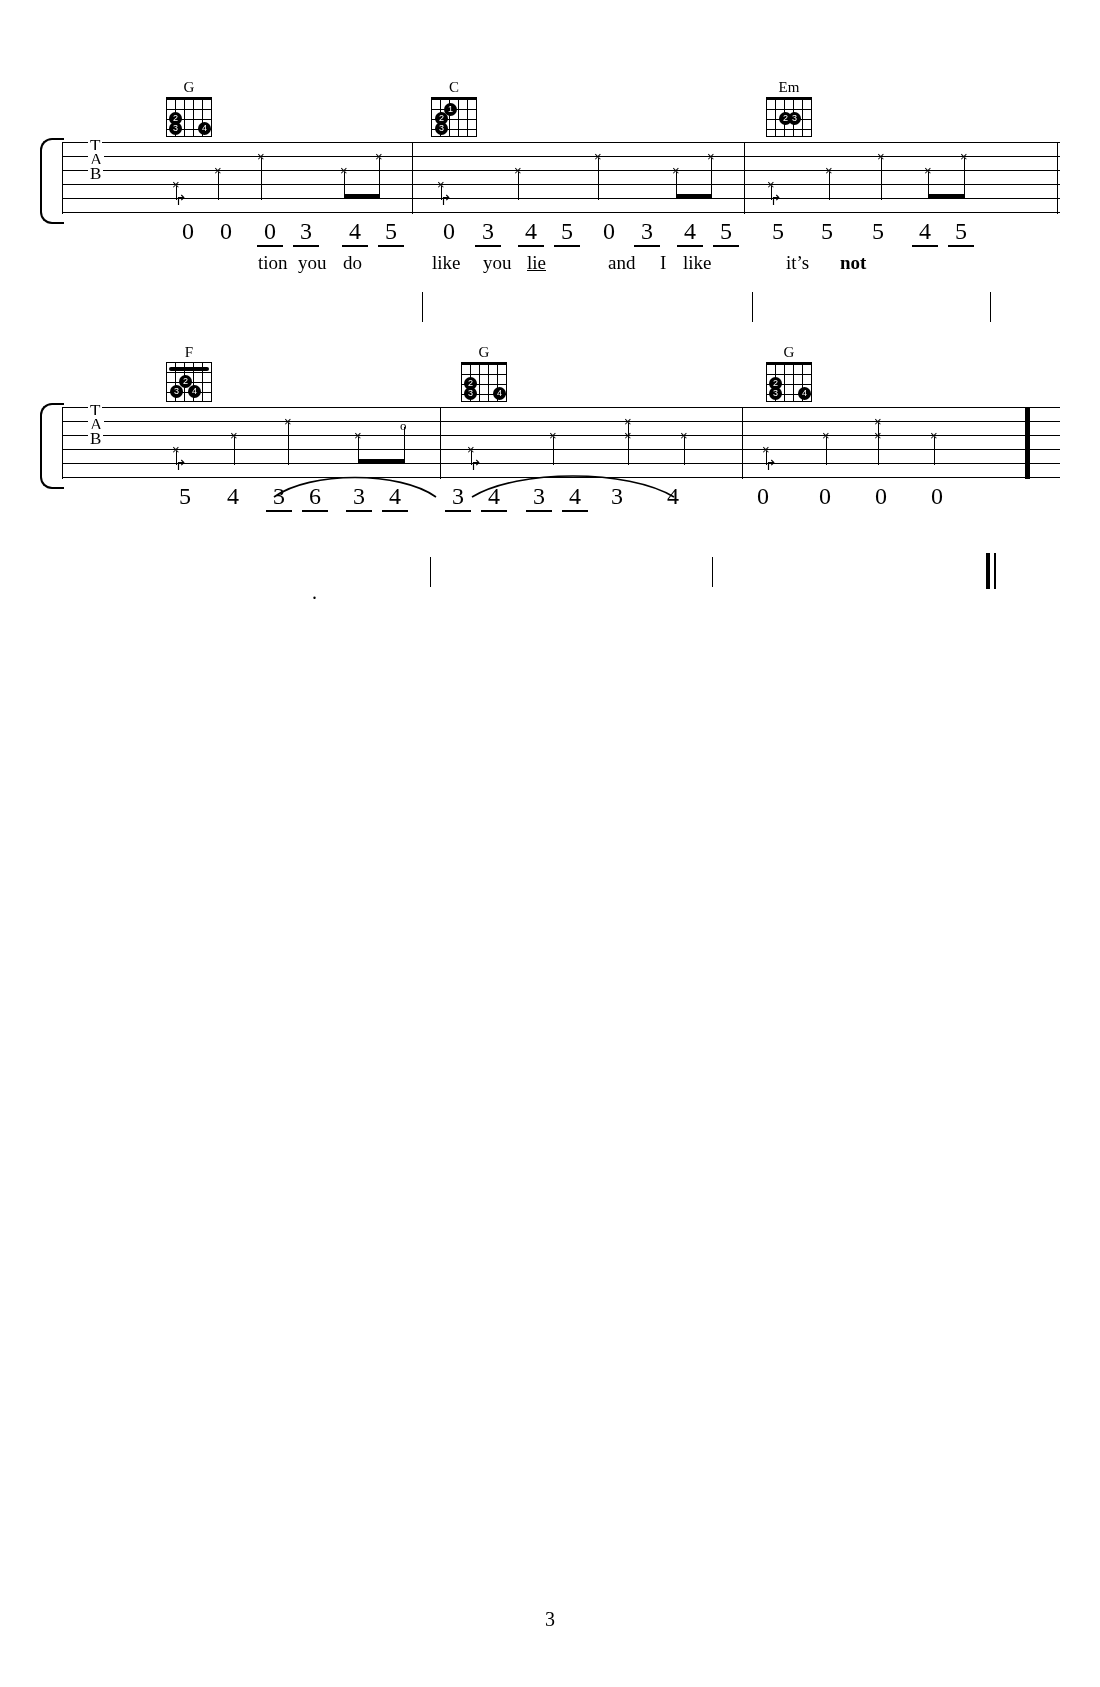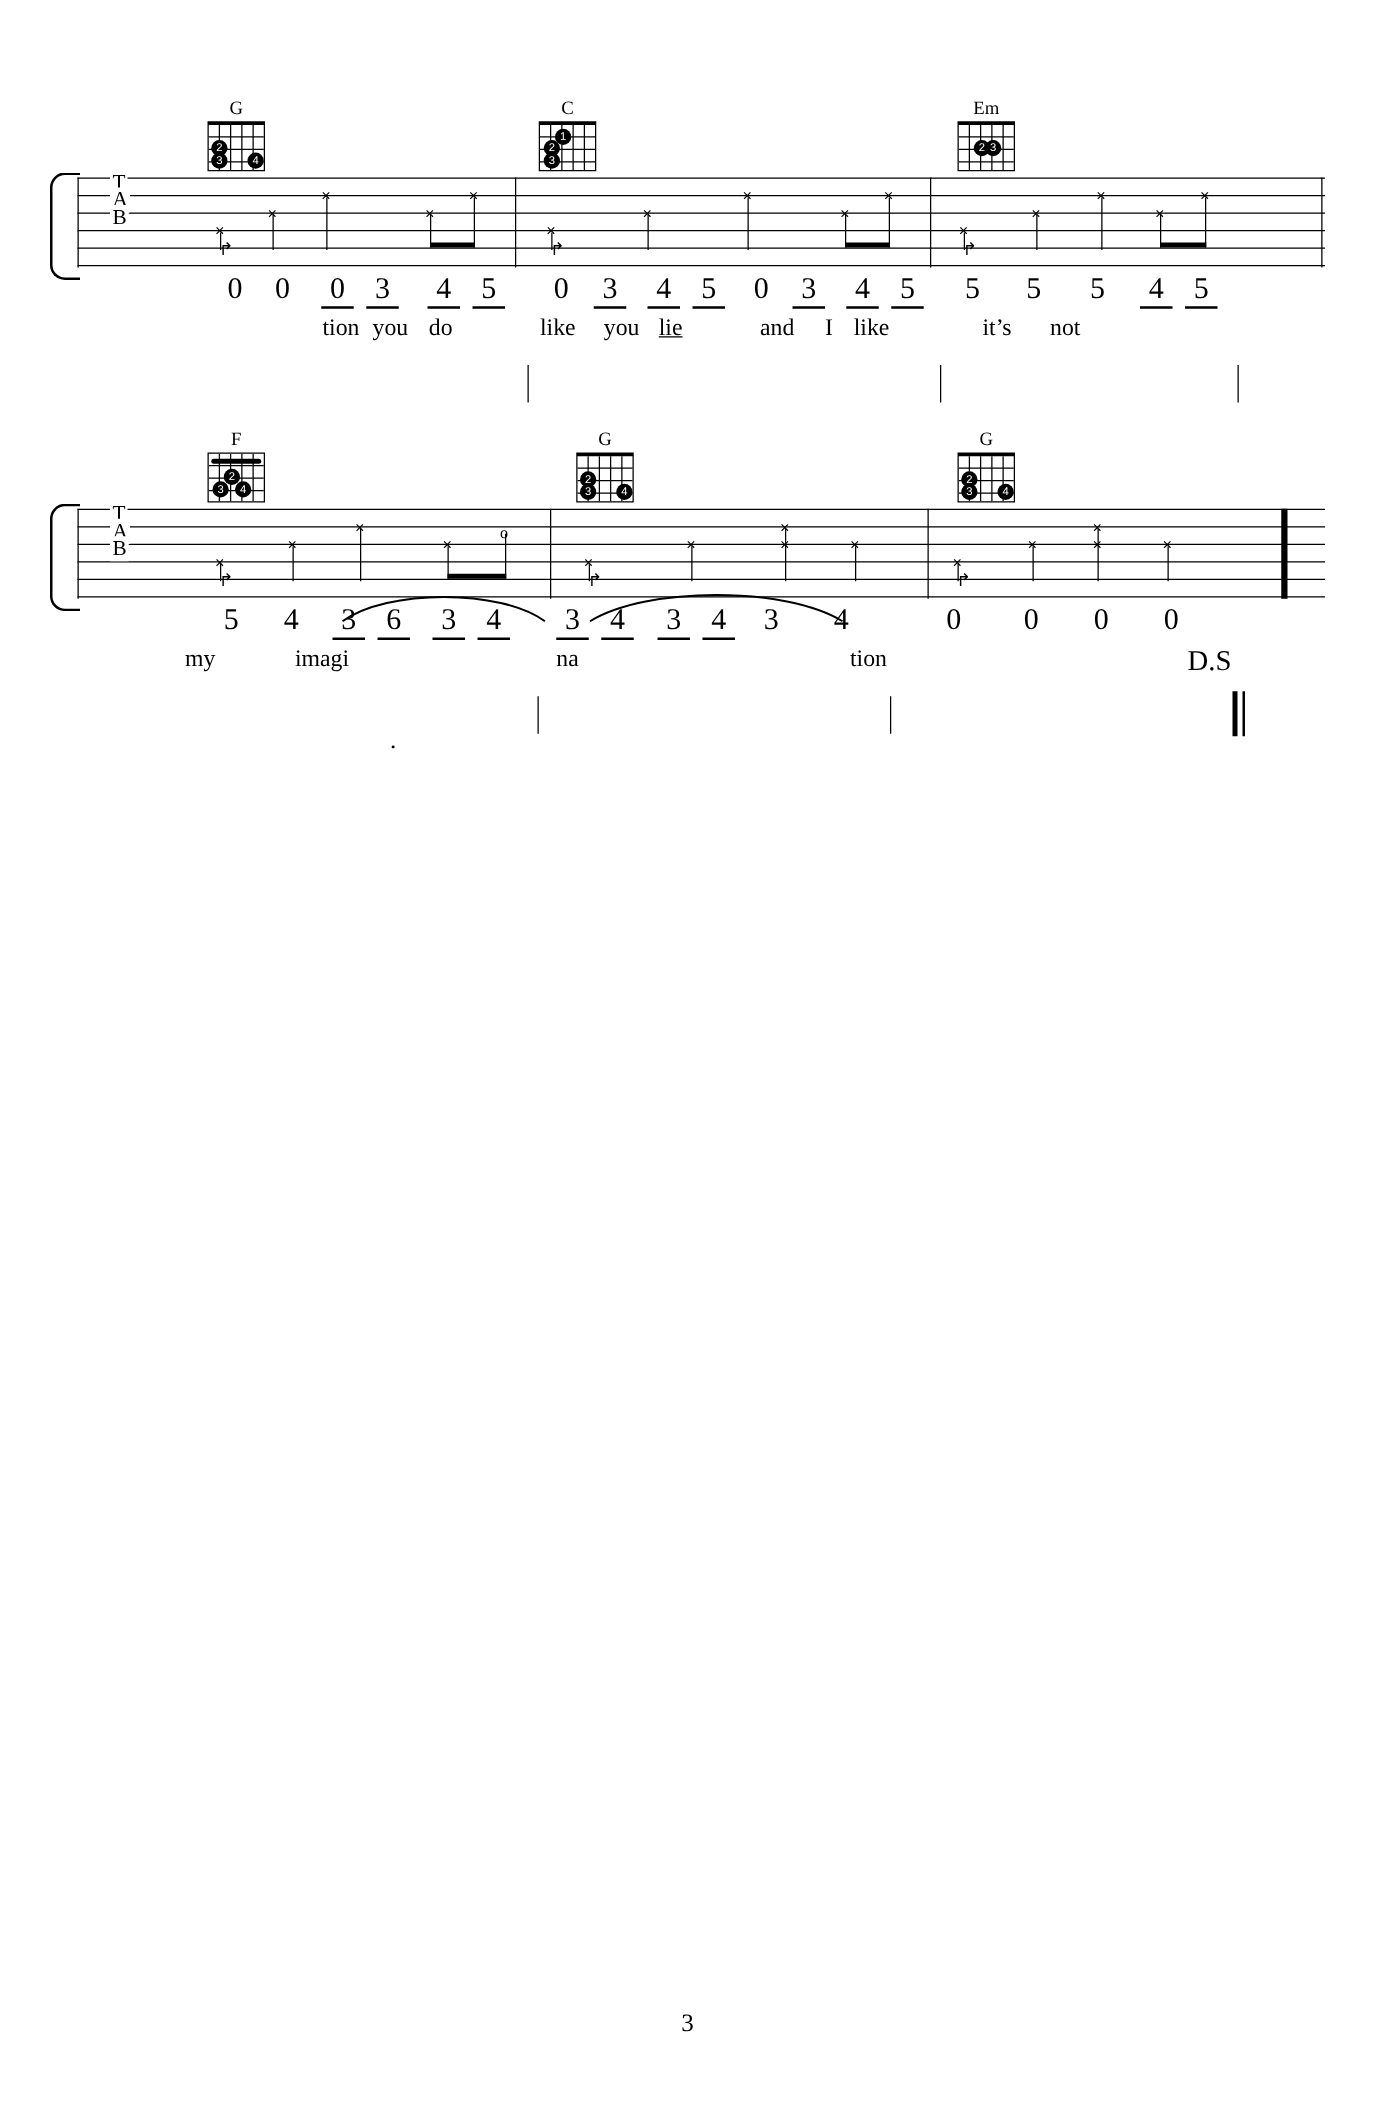--- a/index.html
+++ b/index.html
@@ -430,21 +430,21 @@
         <div class="lyric" style="left:218px;">tion</div>
         <div class="lyric" style="left:258px;">you</div>
         <div class="lyric" style="left:303px;">do</div>
         <div class="lyric" style="left:392px;">like</div>
         <div class="lyric" style="left:443px;">you</div>
         <div class="lyric" style="left:487px;text-decoration:underline;">lie</div>
         <div class="lyric" style="left:568px;">and</div>
         <div class="lyric" style="left:620px;">I</div>
         <div class="lyric" style="left:643px;">like</div>
         <div class="lyric" style="left:746px;">it’s</div>
-        <div class="lyric" style="left:800px;">not</div>
+        <div class="lyric" style="left:800px;font-weight:bold;">not</div>
       </div>
     </div>
   </div>
 
   <div class="system" id="system-1">
 
     <div class="chord-row">
 
       <div class="chord" style="left:120px;">
         <div class="chord-name">F</div>
@@ -594,25 +594,18 @@
         <div class="num" style="left:772px;">0</div>
         <div class="num" style="left:828px;">0</div>
         <div class="num" style="left:884px;">0</div>
 
         <div class="final-bar" style="left:946px;">
           <div class="t1"></div>
           <div class="t2"></div>
         </div>
       </div>
 
-      <div class="lyrics">
-        <div class="lyric" style="left:108px;">my</div>
-        <div class="lyric" style="left:196px;">imagi</div>
-        <div class="lyric" style="left:405px;">na</div>
-        <div class="lyric" style="left:640px;">tion</div>
-        <div class="ds-mark" style="left:910px;">D.S</div>
-      </div>
     </div>
   </div>
 
   <div class="page-number">3</div>
 
 </div>
 
 </body></html>

